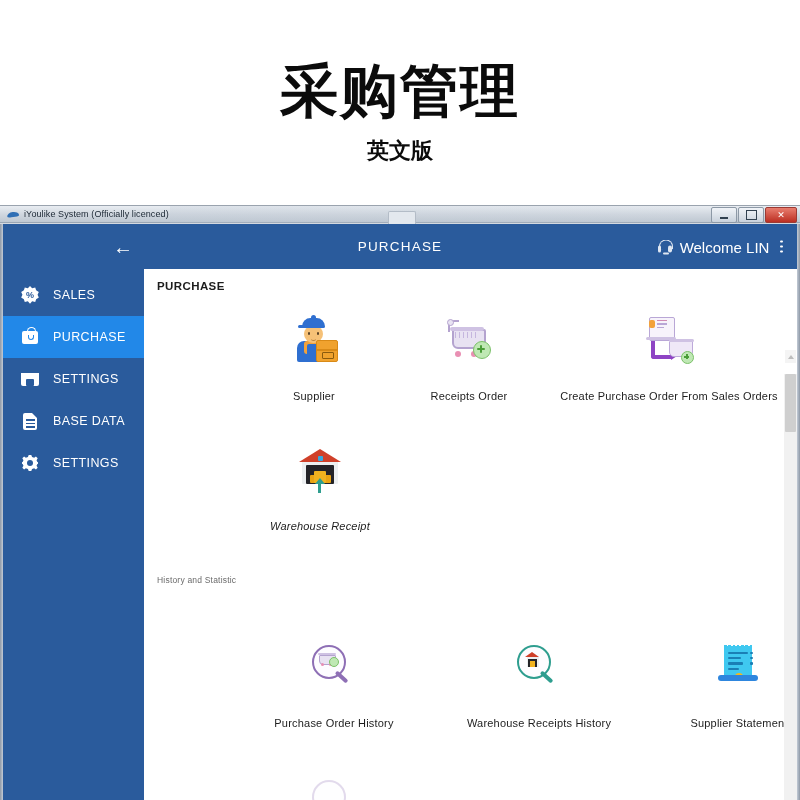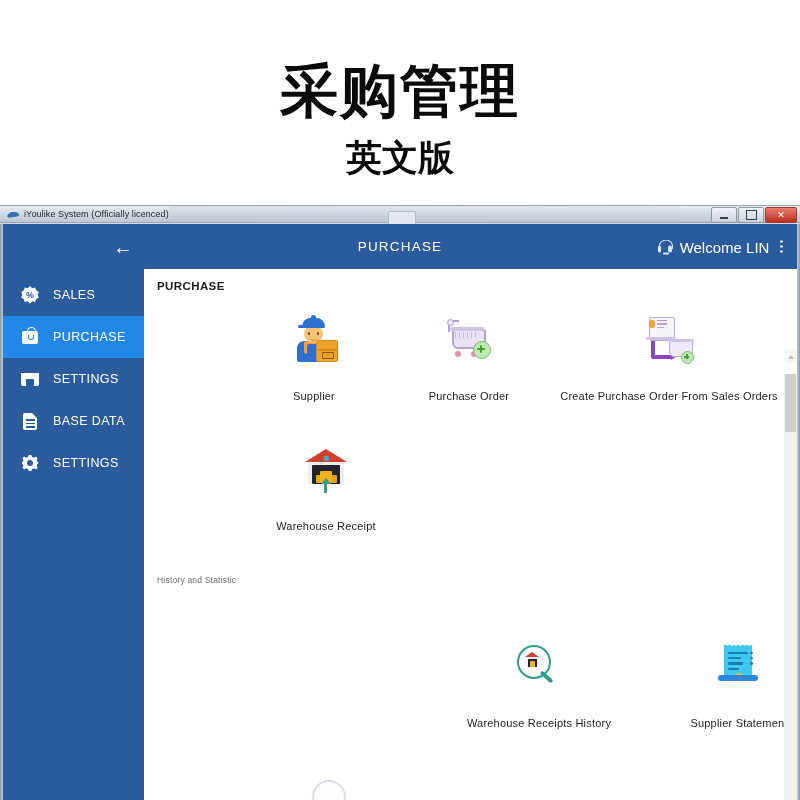--- a/index.html
+++ b/index.html
@@ -14,21 +14,21 @@
     height:205px;width:800px;background:#ffffff;
     display:flex;flex-direction:column;align-items:center;justify-content:flex-start;
     box-sizing:border-box;padding-top:62px;
   }
   .poster-title{
     font-family:"DejaVu Sans","Liberation Sans",sans-serif;
     font-size:58px;font-weight:700;color:#0b0b0b;letter-spacing:2px;line-height:1;
   }
   .poster-sub{
     font-family:"DejaVu Sans","Liberation Sans",sans-serif;
-    font-size:36px;font-weight:700;color:#0b0b0b;margin-top:20px;line-height:1;
+    font-size:22px;font-weight:700;color:#0b0b0b;margin-top:20px;line-height:1;
   }
   
   .window{
     position:relative;width:800px;height:595px;
     background:#d4d9e0;box-sizing:border-box;
     border-top:1px solid #9aa3ae;
   }
   .titlebar{
     height:17px;width:800px;box-sizing:border-box;
     background:linear-gradient(180deg,#e9edf2 0%,#cfd6de 55%,#bfc8d2 100%);
@@ -431,21 +431,21 @@
             <div class="art">
               <span class="c-handle"></span>
                 <span class="c-basket"></span>
                 <span class="c-rim"></span>
               <span class="c-ribs"></span>
                 <span class="c-wheelA"></span>
                 <span class="c-wheelB"></span>
               <span class="c-plus"></span>
             </div>
           </div>
-          <div class="tile-label">Purchase Order</div>
+          <div class="tile-label">Receipts Order</div>
         </div>
 
         <div class="tile wide" style="left:375px;top:38px;">
           <div class="tile-ico">
             <div class="art">
               <span class="cp-doc"></span>
                 <span class="cp-doc-base"></span>
                 <span class="cp-ava"></span>
               <span class="cp-lines">
                   <i></i>
@@ -454,37 +454,53 @@
                 </span>
               <span class="cp-arrow"></span>
               <span class="cp-cart"></span>
                 <span class="cp-cart-rim"></span>
                 <span class="cp-cart-plus"></span>
             </div>
           </div>
           <div class="tile-label">Create Purchase Order From Sales Orders</div>
         </div>
 
-        <div class="tile" style="left:97px;top:168px;">
+        <div class="tile" style="left:91px;top:168px;font-style:italic;">
           <div class="tile-ico">
             <div class="art">
               <span class="wr-body"></span>
                 <span class="wr-open"></span>
                 <span class="wr-roof"></span>
               <span class="wr-win"></span>
                 <span class="wr-boxB"></span>
                 <span class="wr-boxC"></span>
               <span class="wr-boxA"></span>
                 <span class="wr-arrow"></span>
             </div>
           </div>
           <div class="tile-label">Warehouse Receipt</div>
         </div>
 
 
+        <div class="tile" style="left:105px;top:365px;">
+          <div class="tile-ico">
+            <div class="art">
+              <span class="mg"></span>
+                <span class="mg-h"></span>
+              <span class="mgc">
+                  <i class="r"></i>
+                  <i class="b"></i>
+                  <i class="w1"></i>
+                  <i class="w2"></i>
+                  <i class="p"></i>
+                </span>
+            </div>
+          </div>
+          <div class="tile-label">Purchase Order History</div>
+        </div>
 
         <div class="tile" style="left:310px;top:365px;">
           <div class="tile-ico">
             <div class="art">
               <span class="mg green"></span>
                 <span class="mg-h green"></span>
               <span class="mgh">
                   <i class="bd"></i>
                   <i class="op"></i>
                   <i class="bx"></i>

